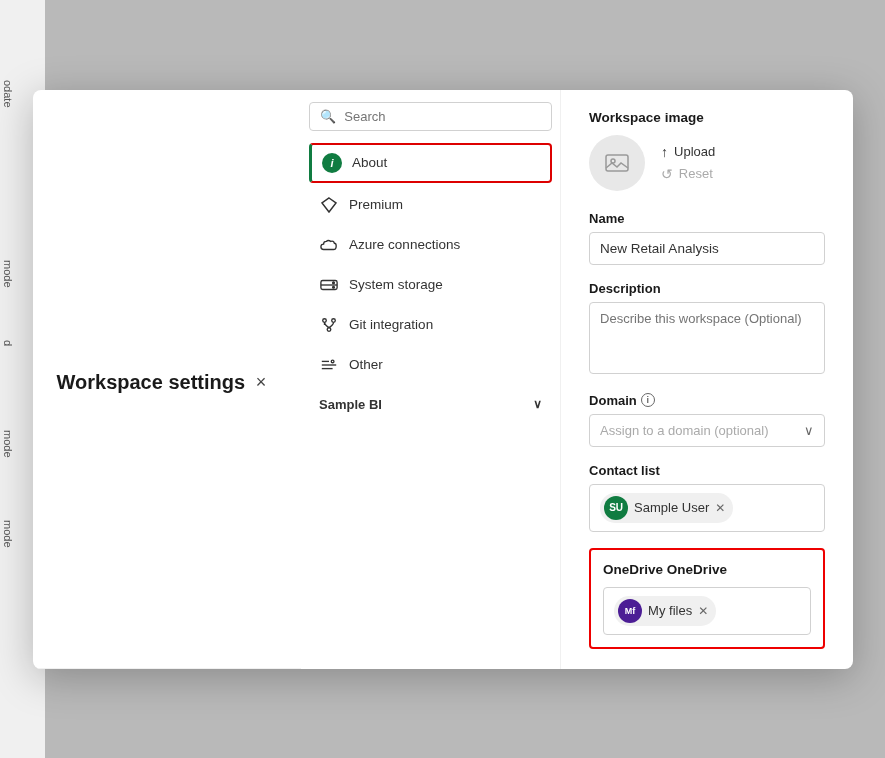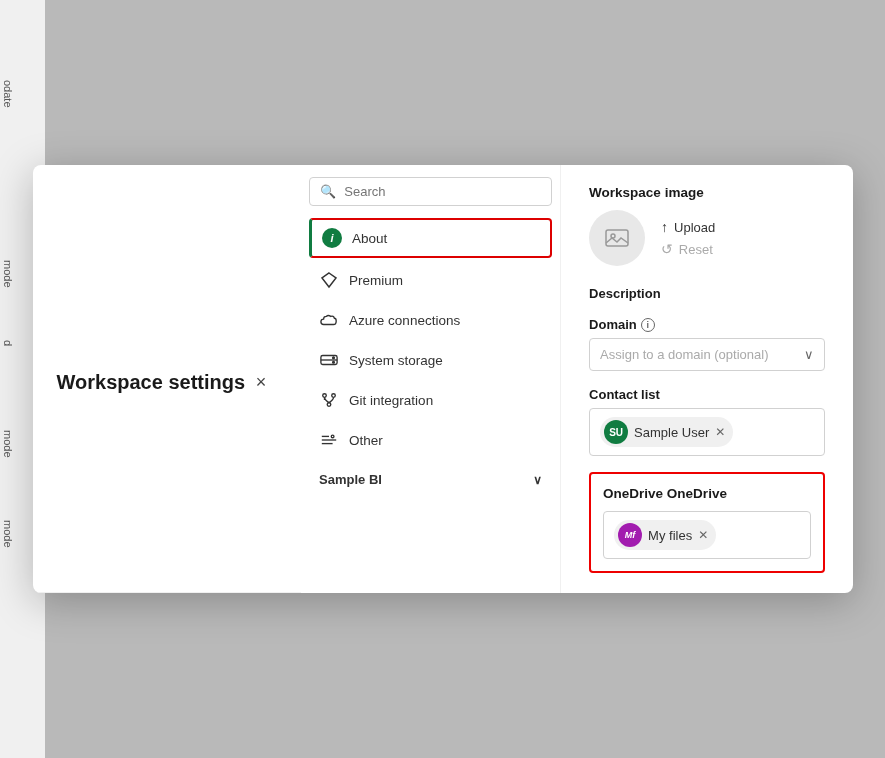--- a/index.html
+++ b/index.html
@@ -277,29 +277,28 @@
       align-items: center;
       justify-content: center;
       font-size: 10px;
       font-weight: 600;
       flex-shrink: 0;
     }
     .avatar-mf {
       width: 24px;
       height: 24px;
       border-radius: 50%;
-      background: #a21caf;
+      background: #4c1d95;
       color: #fff;
       display: flex;
       align-items: center;
       justify-content: center;
       font-size: 9px;
       font-weight: 600;
       flex-shrink: 0;
-      font-style: italic;
     }
     .tag-close {
       cursor: pointer;
       color: #666;
       font-size: 12px;
       line-height: 1;
     }
     .onedrive-section {
       border: 2px solid #e00;
       border-radius: 4px;
@@ -436,23 +435,28 @@
                 <span>Upload</span>
               </button>
               <button class="action-link" style="color:#aaa;">
                 <span style="font-size:14px;">↺</span>
                 <span>Reset</span>
               </button>
             </div>
           </div>
         </div>
 
+        <div class="form-group">
+          <div class="form-label">Name</div>
+          <input class="form-input" type="text" value="New Retail Analysis" style="">
+        </div>
 
         <div class="form-group">
           <div class="form-label">Description</div>
+          <textarea class="form-textarea" placeholder="Describe this workspace (Optional)" style=""></textarea>
         </div>
 
         <div class="form-group">
           <div class="form-label">
             <span>Domain</span>
             <span class="info-icon">i</span>
           </div>
           <div class="form-select">
             <span style="color:#aaa;">Assign to a domain (optional)</span>
             <span style="color:#666;">∨</span>

